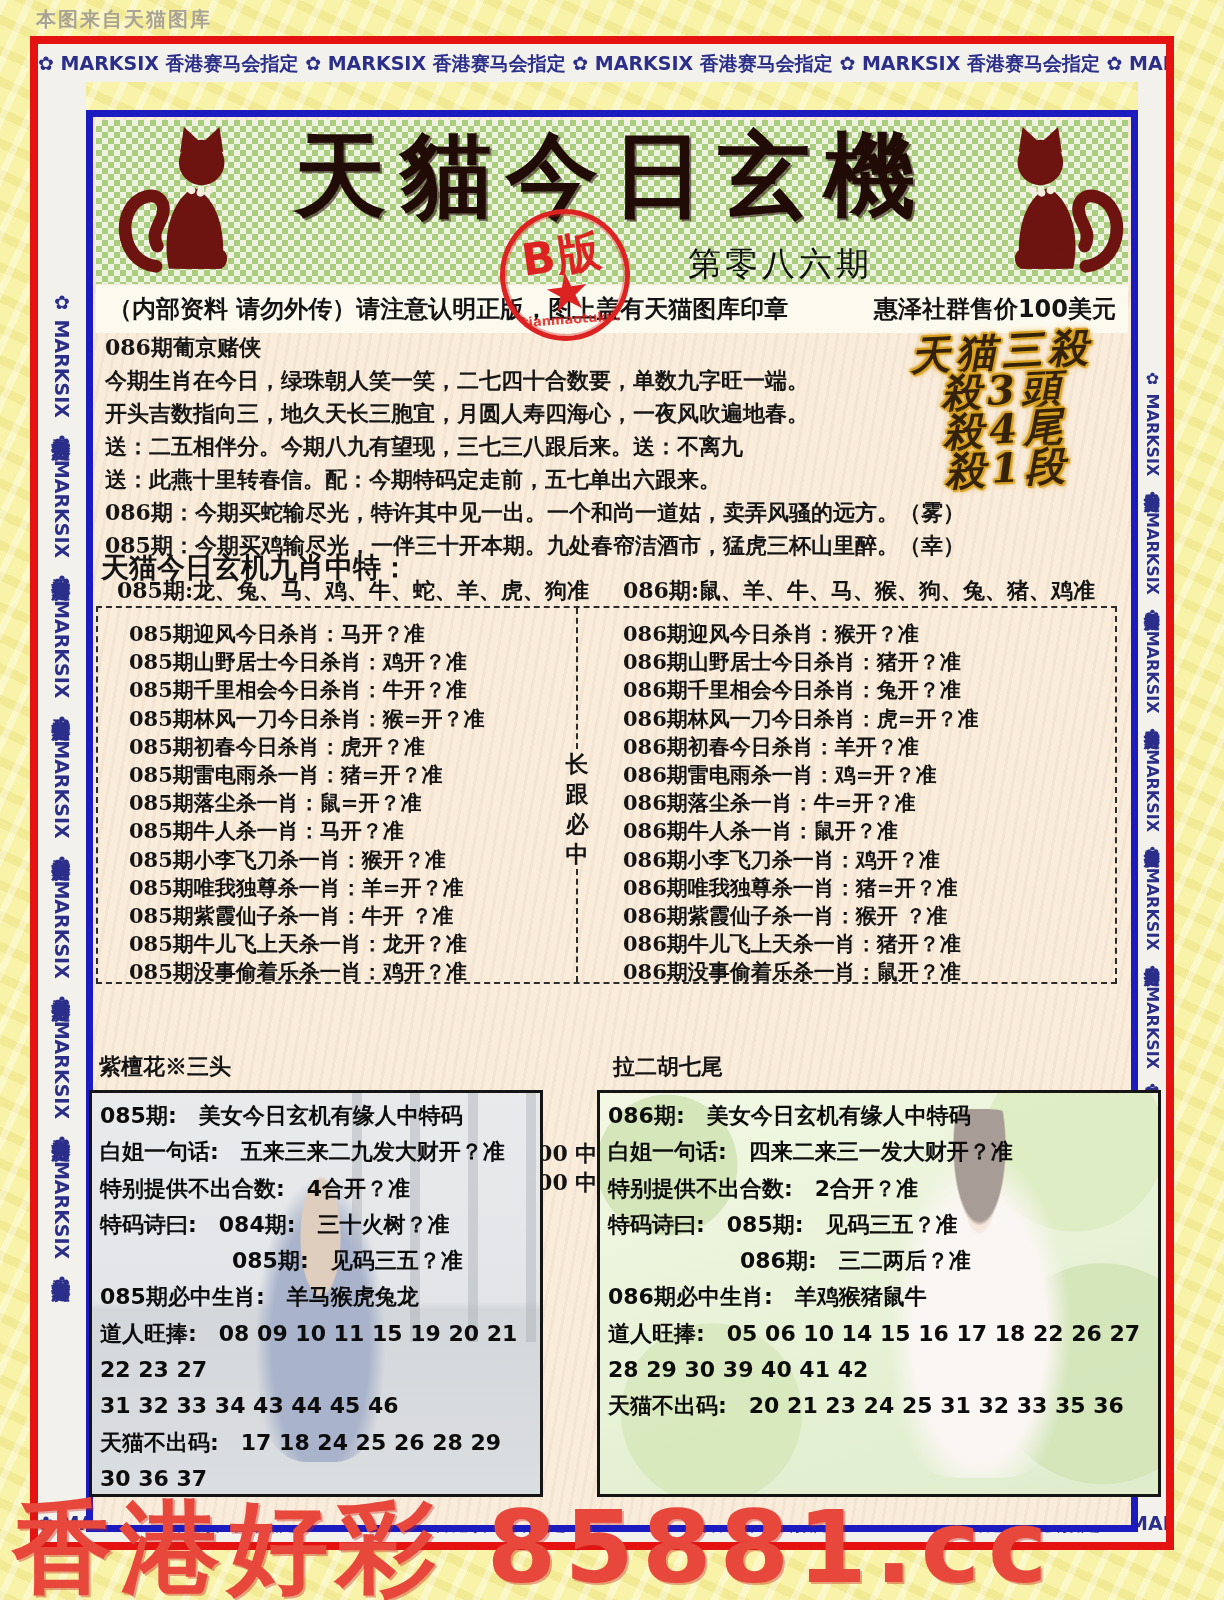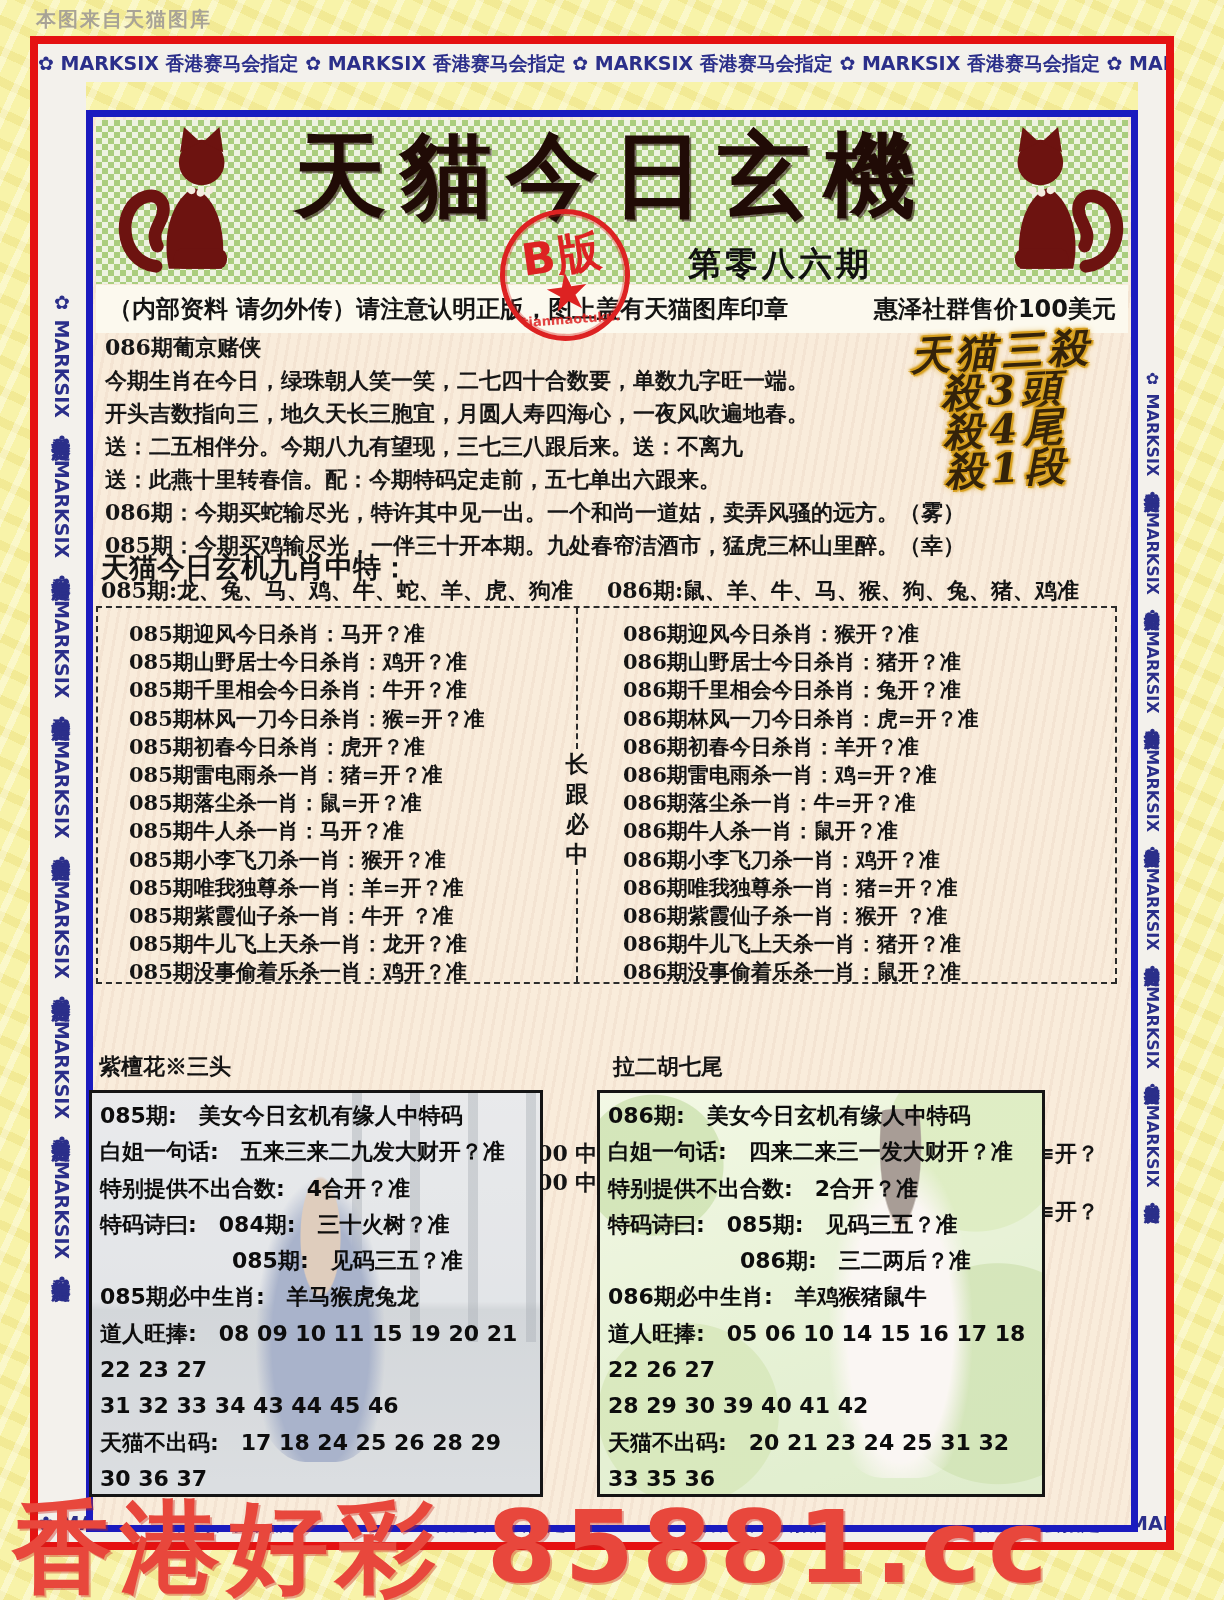--- a/index.html
+++ b/index.html
@@ -48,21 +48,21 @@
       linear-gradient(45deg, var(--banner_green,#aacd7e) 25%, transparent 25%, transparent 75%, var(--banner_green,#aacd7e) 75%),
       linear-gradient(45deg, var(--banner_green,#aacd7e) 25%, transparent 25%, transparent 75%, var(--banner_green,#aacd7e) 75%);
     background-size:12px 12px; background-position:0 0,6px 6px;
   }
   .main-title {
     left:150px; right:150px; top:-6px; text-align:center;
     font-family:"DejaVu Serif", serif; font-weight:900; font-size:92px; letter-spacing:14px;
     color:#200b06; text-shadow:2px 2px 0 rgba(32,11,6,.55);
     white-space:nowrap;
   }
-  .issue { left:592px; top:122px; font-size:33px; font-weight:700; color:#101010; letter-spacing:4px; }
+  .issue { left:592px; top:122px; font-size:33px; font-weight:400; color:#101010; letter-spacing:4px; }
   .cat { width:158px; height:152px; }
   .cat-left  { left:14px; top:7px; }
   .cat-right { left:878px; top:7px; transform:scaleX(-1); }
 
   
   .stamp {
     left:407px; top:92px; width:130px; height:132px; border-radius:50%;
     border:5px solid var(--stamp_red,#dd2222);
     box-shadow:inset 0 0 0 2px rgba(221,34,34,.35);
     transform:rotate(-8deg); z-index:6; text-align:center;
@@ -91,21 +91,21 @@
     text-shadow:
       2px 0 0 var(--gold,#d8a01e), -2px 0 0 var(--gold,#d8a01e),
       0 2px 0 var(--gold,#d8a01e), 0 -2px 0 var(--gold,#d8a01e),
       2px 2px 2px var(--gold,#d8a01e), -2px -2px 2px var(--gold,#d8a01e),
       0 0 7px var(--gold,#d8a01e);
     letter-spacing:6px;
   }
 
   
   .jiuxiao-title { left:8px; top:432px; font-size:28px; font-weight:700; color:#141414; font-family:Liberation Mono, monospace;}
-  .jiuxiao-row   { left:8px; top:459px; width:1012px; height:26px; font-size:22px; font-weight:700; color:#141414; font-family:"DejaVu Serif", serif; white-space:nowrap; }
+  .jiuxiao-row   { left:24px; top:459px; width:1012px; height:26px; font-size:22px; font-weight:700; color:#141414; font-family:"DejaVu Serif", serif; white-space:nowrap; }
   .jx-086 { position:absolute; left:506px; top:0;text-align:right; }
 
   
   .shabox {
     left:3px; top:489px; width:1021px; height:378px;
     border:2px dashed #2b2b2b; display:flex;
   }
   .sha-col { font-family:"DejaVu Serif", serif; font-size:21px; font-weight:700; color:#141414; line-height:28.2px; padding-top:12px; white-space:nowrap; }
   .sha-left  { width:466px; padding-left:31px; }
   .sha-right { flex:1; padding-left:33px; }
@@ -115,21 +115,21 @@
   .sha-mid-chars { display:flex; flex-direction:column; font-size:23px; font-weight:700; color:#141414; line-height:30px; text-align:center; }
 
   
   .tails-block { top:877px; font-size:22px; font-weight:700; color:#141414; line-height:29px; font-family:"DejaVu Serif", serif; white-space:pre-wrap; }
   .santou { left:6px; width:505px; }
   .qiwei  { left:520px; width:505px; }
 
   
   .photo-box { top:973px; height:407px; border:3px solid #151515; overflow:hidden; }
   .photo-box-left  { left:-4px; width:454px; }
-  .photo-box-right { left:504px; width:448px; }
+  .photo-box-right { left:504px; width:564px; }
   .ph-layer { position:absolute; inset:0; }
   .ph-a-base { background:linear-gradient(180deg,#d9dbde 0%,#ced2d7 52%,#b4bac0 54%,#c2c7cc 100%); }
   .ph-a-bars { left:58%; right:0; top:0; height:62%;
     background:repeating-linear-gradient(90deg, rgba(110,120,130,.45) 0 10px, rgba(110,120,130,0) 10px 58px); }
   .ph-a-figure { left:34%; top:14%; width:34%; height:78%; border-radius:45% 45% 40% 40%;
     background:radial-gradient(ellipse at 50% 28%, #c9a98e 0 18%, rgba(201,169,142,0) 19%),
                radial-gradient(ellipse at 50% 62%, #6c7da5 0 45%, rgba(108,125,165,0) 60%); }
   .ph-b-base { background:linear-gradient(160deg,#eaf3d2 0%,#d4e7b6 60%,#c8e0a8 100%); }
   .ph-b-blobs { background:
     radial-gradient(circle at 12% 18%, rgba(170,205,120,.8) 0 70px, rgba(170,205,120,0) 71px),

